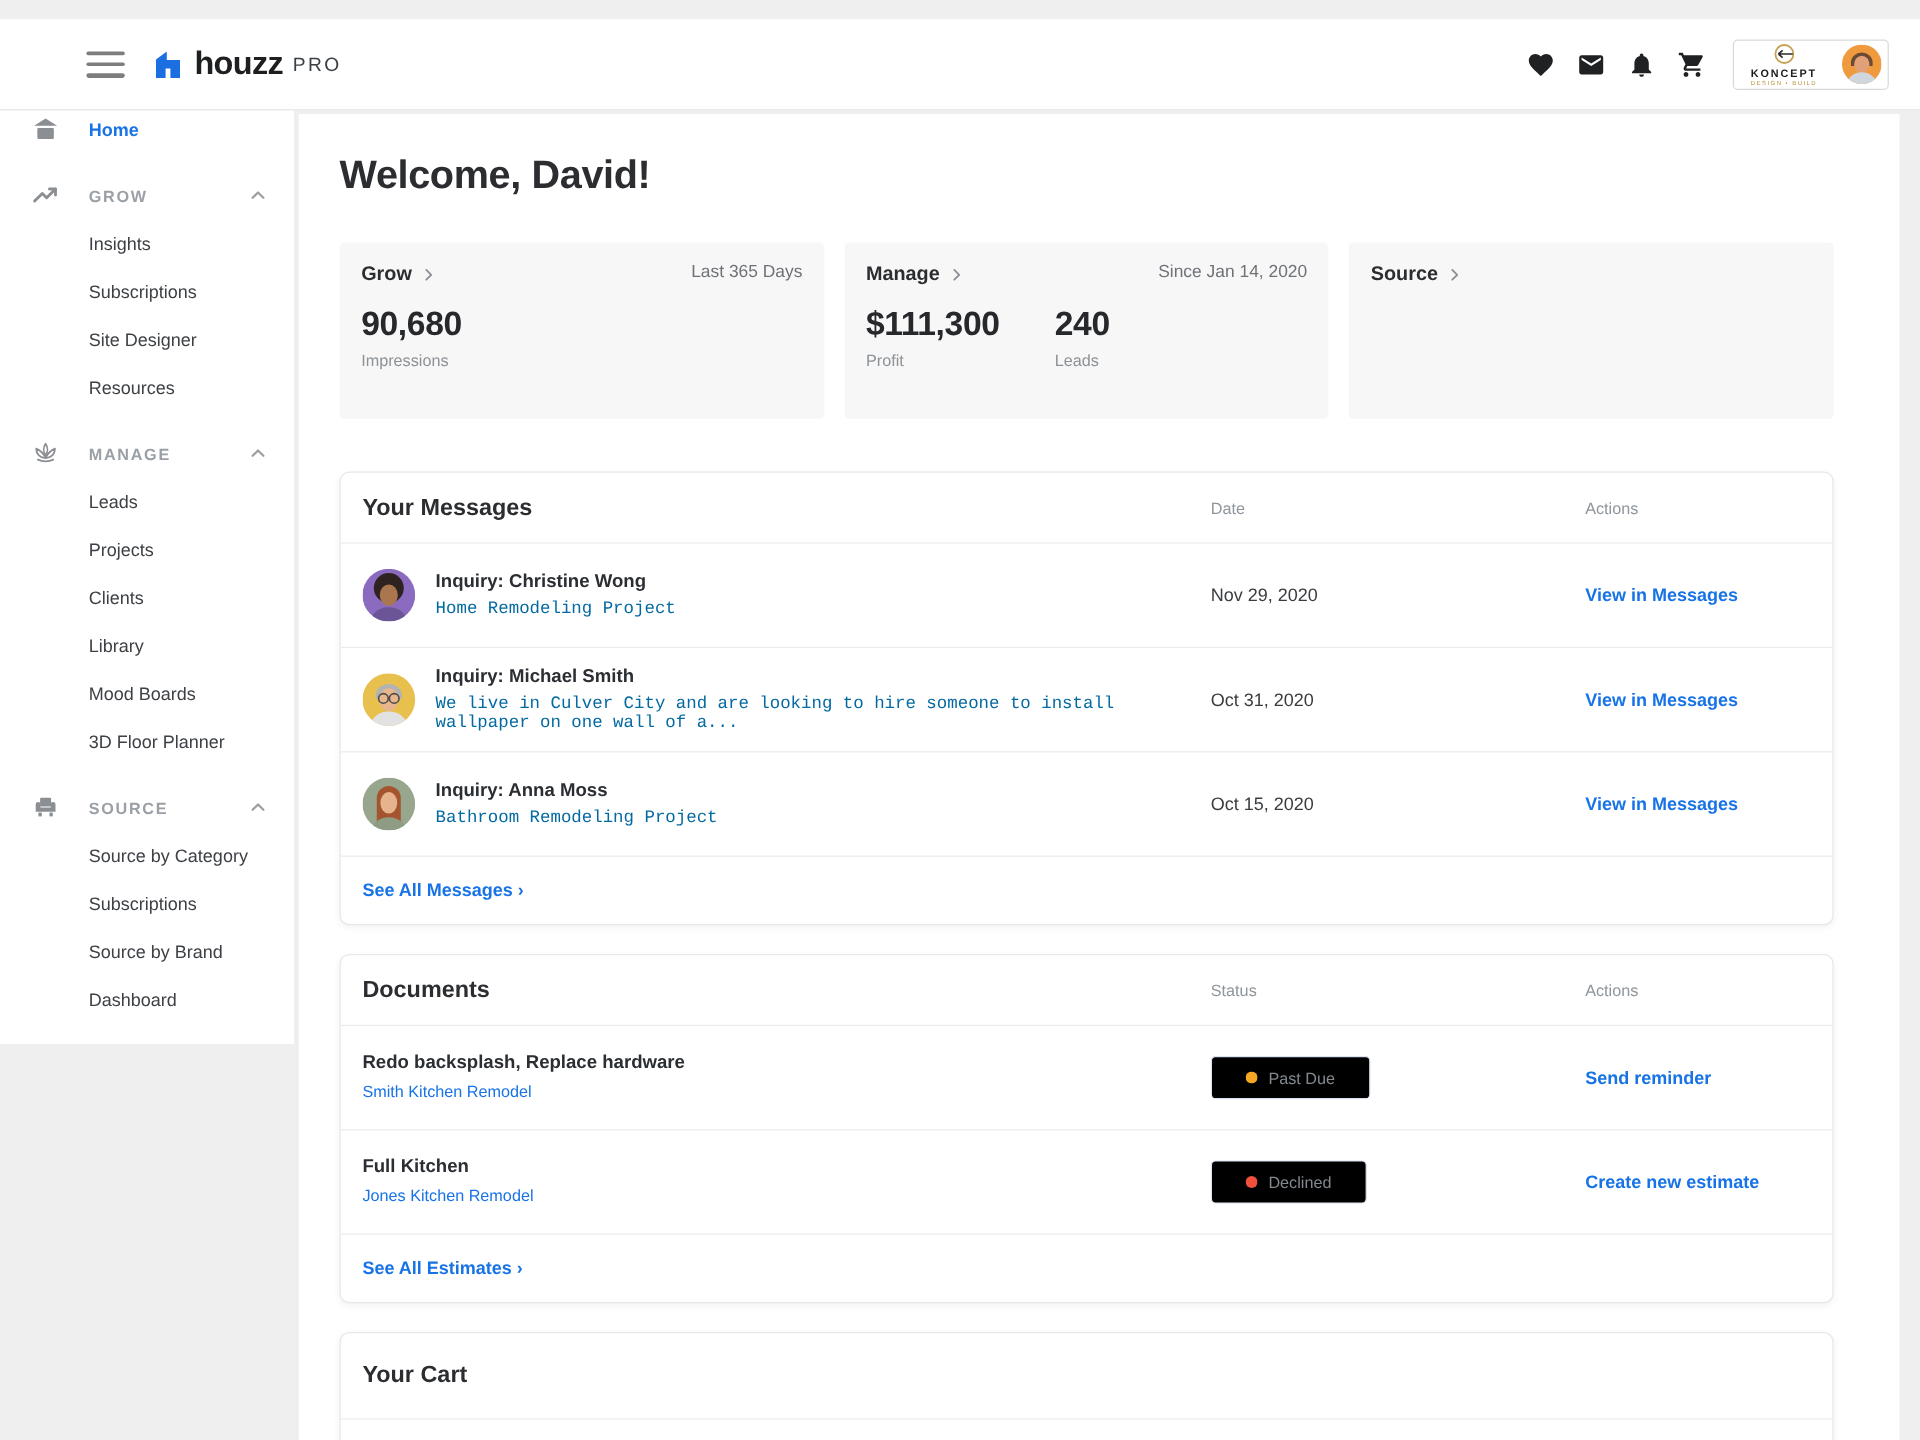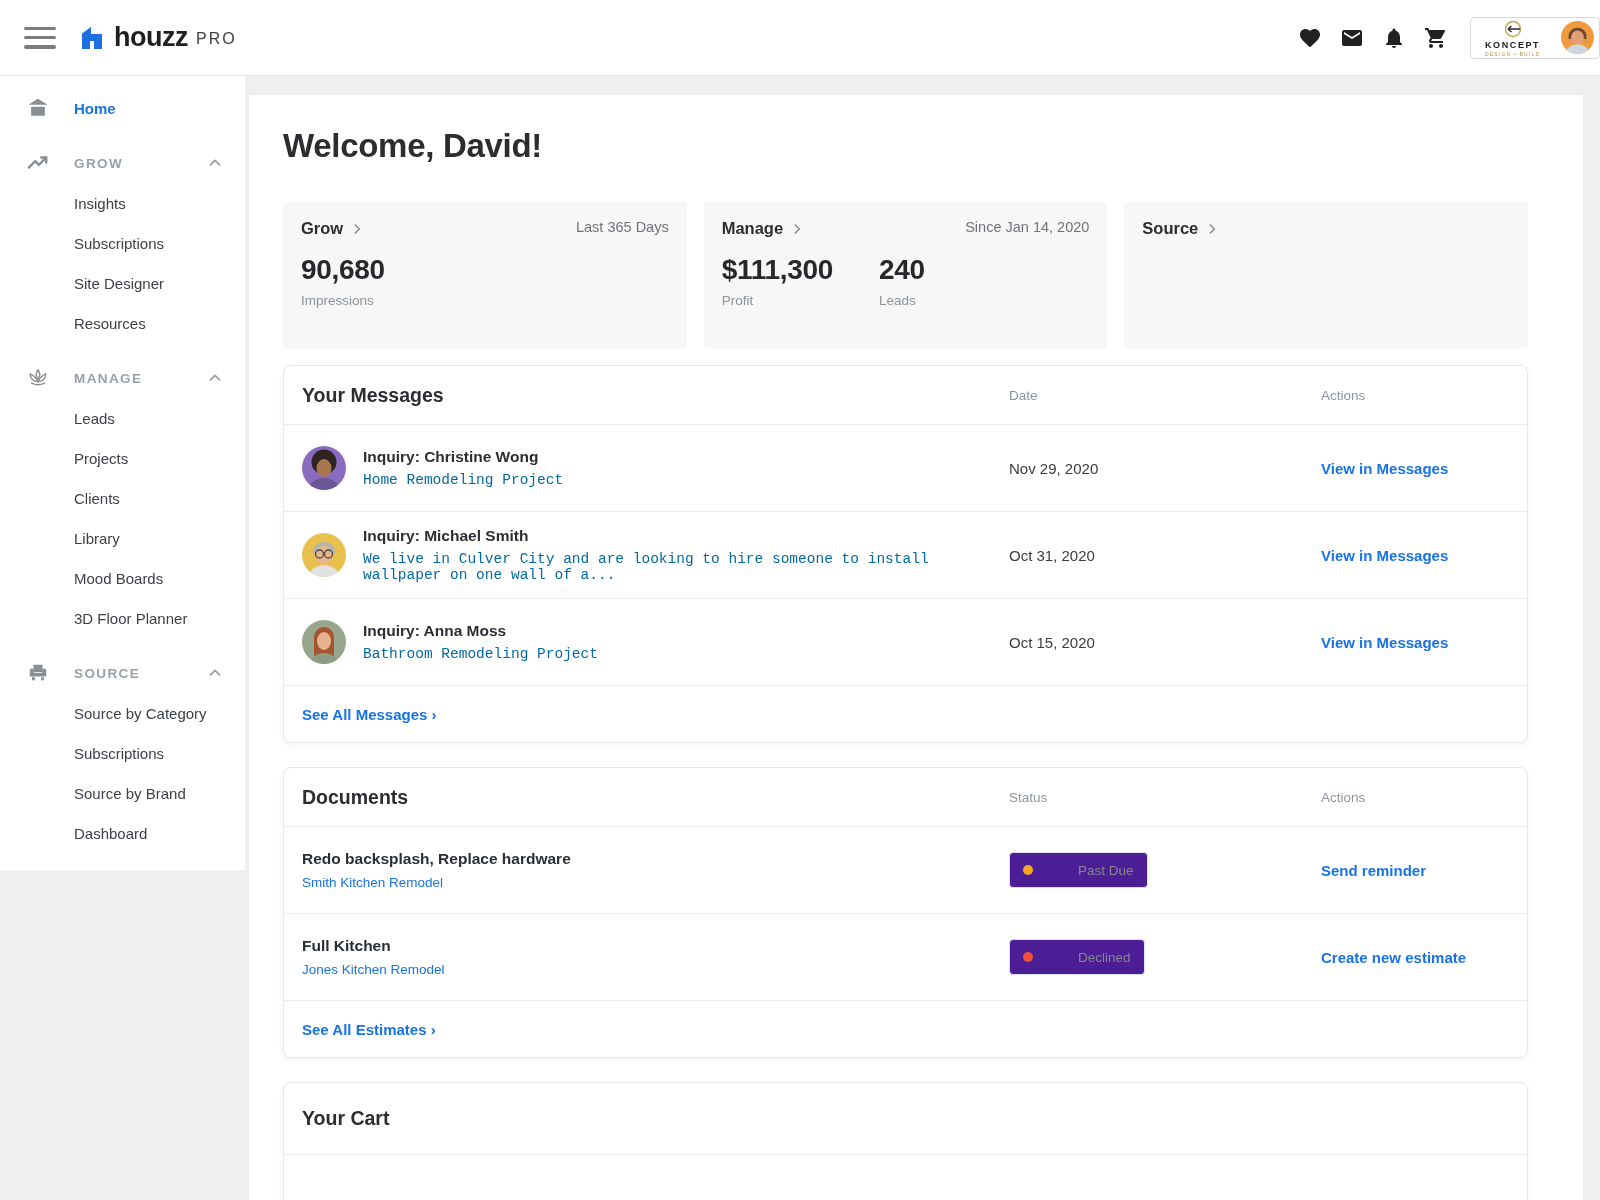--- a/index.html
+++ b/index.html
@@ -4,30 +4,30 @@
 <style>
   * { margin:0; padding:0; box-sizing:border-box; }
   html,body { background:#e9e9e9; }
   .page {
     position:relative; width:1600px; height:1200px; overflow:hidden;
     background:#efefef; font-family:"Liberation Sans", sans-serif; color:#2e3033;
   }
 
   
   .header {
-    position:absolute; top:0; left:0; width:1600px; height:76px; background:#fff;
-    border-bottom:1px solid #e4e4e4; display:flex; align-items:center; z-index:5;
+    position:absolute; top:16px; left:0; width:1600px; height:76px; background:#fff;
+    border-bottom:1px solid #e4e4e4; display:flex; align-items:center; z-index:5;padding-left:48px;
   }
   .hamburger { margin-left:24px; width:32px; height:22px; display:flex; flex-direction:column; justify-content:space-between; cursor:pointer; }
   .hamburger span { display:block; width:32px; height:3.5px; background:#7d7d7d; border-radius:2px; }
   .brand { display:flex; align-items:center; margin-left:22px; cursor:pointer; }
   .brand svg { display:block; }
   .brand-word { font-size:27px; font-weight:bold; color:#1d1f21; letter-spacing:-0.5px; margin-left:8px; }
   .brand-pro  { font-size:16px; font-weight:normal; color:#3a4046; letter-spacing:2px; margin-left:8px; margin-top:2px; }
-  .header-right { margin-left:auto; display:flex; align-items:center; }
+  .header-right { margin-left:auto; display:flex; align-items:center; margin-right:26px; }
   .hicon { width:24px; height:24px; margin-left:18px; cursor:pointer; color:#1f2123; }
   .hicon svg { width:24px; height:24px; display:block; fill:#1f2123; }
   .account {
     margin-left:22px; width:130px; height:42px; background:#fff; border:1px solid #d9d9d9;
     border-radius:4px; display:flex; align-items:center; justify-content:space-between;
     padding:3px 5px 3px 14px; cursor:pointer;
   }
   .koncept { display:flex; flex-direction:column; align-items:center; line-height:1; }
   .koncept-name { font-size:9px; font-weight:bold; letter-spacing:1.6px; color:#1c1c1c; margin-top:2px; }
   .koncept-tag  { font-size:5px; letter-spacing:1.2px; color:#b8903b; margin-top:2px; }
@@ -59,21 +59,21 @@
   .stat-title { display:flex; align-items:center; cursor:pointer; }
   .stat-title .t { font-size:16.5px; font-weight:bold; color:#2b2d30; }
   .stat-title .chev-r { margin-left:7px; width:14px; height:14px; margin-top:1px; }
   .stat-period { margin-left:auto; font-size:14.5px; color:#6e7277; }
   .stat-values { display:flex; gap:46px; margin-top:16px; }
   .stat-value { font-size:28px; font-weight:bold; color:#26282b; letter-spacing:-0.3px; }
   .stat-label { font-size:13.5px; color:#8d9297; margin-top:7px; }
 
   
   .card {
-    background:#fff; border:1px solid #e7e7e7; border-radius:8px; margin-top:16px;
+    background:#fff; border:1px solid #e7e7e7; border-radius:8px; margin-top:44px;
     box-shadow:0 2px 6px rgba(0,0,0,0.05);
   }
   .card + .card { margin-top:24px; }
   .cols { display:grid; grid-template-columns:1fr 312px 188px; align-items:center; }
   .card-head { height:58px; padding:0 18px; }
   .card-title { font-size:19.5px; font-weight:bold; color:#2b2d30; }
   .col-label { font-size:13.5px; color:#8e959c; }
   .trow { border-top:1px solid #ececec; min-height:87px; padding:0 18px; }
   .cell-main { display:flex; align-items:center; }
   .avatar { width:44px; height:44px; border-radius:50%; overflow:hidden; flex:0 0 44px; }
@@ -83,22 +83,22 @@
   .row-sub { font-size:14.5px; color:#0369a1; margin-top:6px;font-family:Liberation Mono, monospace; }
   .cell-date { font-size:15px; color:#3a3d40; }
   .link { color:#1773e6; text-decoration:none; cursor:pointer; }
   .cell-action { font-size:15px; font-weight:bold; }
   .card-foot { border-top:1px solid #ececec; height:57px; display:flex; align-items:center; padding:0 18px; }
   .see-all { font-size:15px; font-weight:bold; }
 
   
   .doc-link { font-size:13.5px; margin-top:7px; display:inline-block; }
   .badge {
-    display:inline-flex; align-items:center; height:36px; padding:0 13px;
-    background:#4c1d95; border:1px solid #dae4f0; border-radius:4px;gap:36px;
+    display:inline-flex; align-items:center; height:36px; padding:0 28px;
+    background:#000000; border:1px solid #dae4f0; border-radius:4px;
   }
   .badge svg { margin-right:9px; display:block; }
   .badge-text { font-size:13.5px; color:#83898f; }
 
   
   .cart-head { height:72px; display:flex; align-items:center; padding:0 18px; border-bottom:1px solid #ececec;text-align:right; }
   .cart-body { height:60px; }
 </style>
 </head>
 <body>

